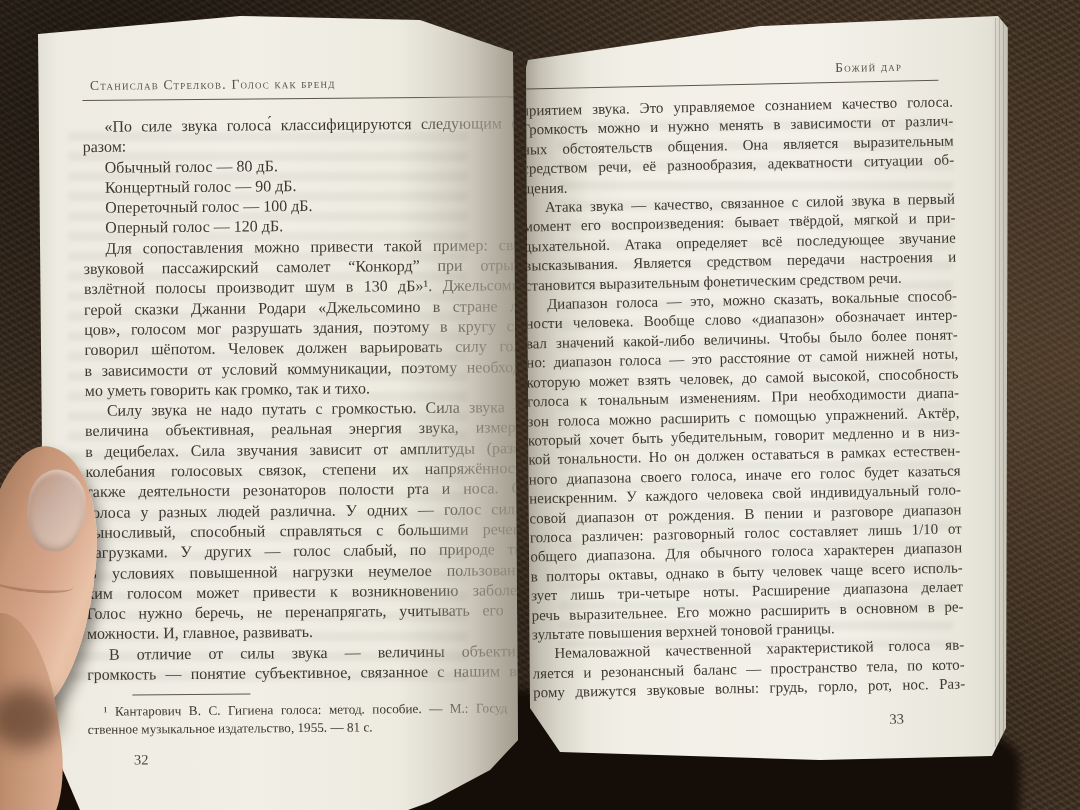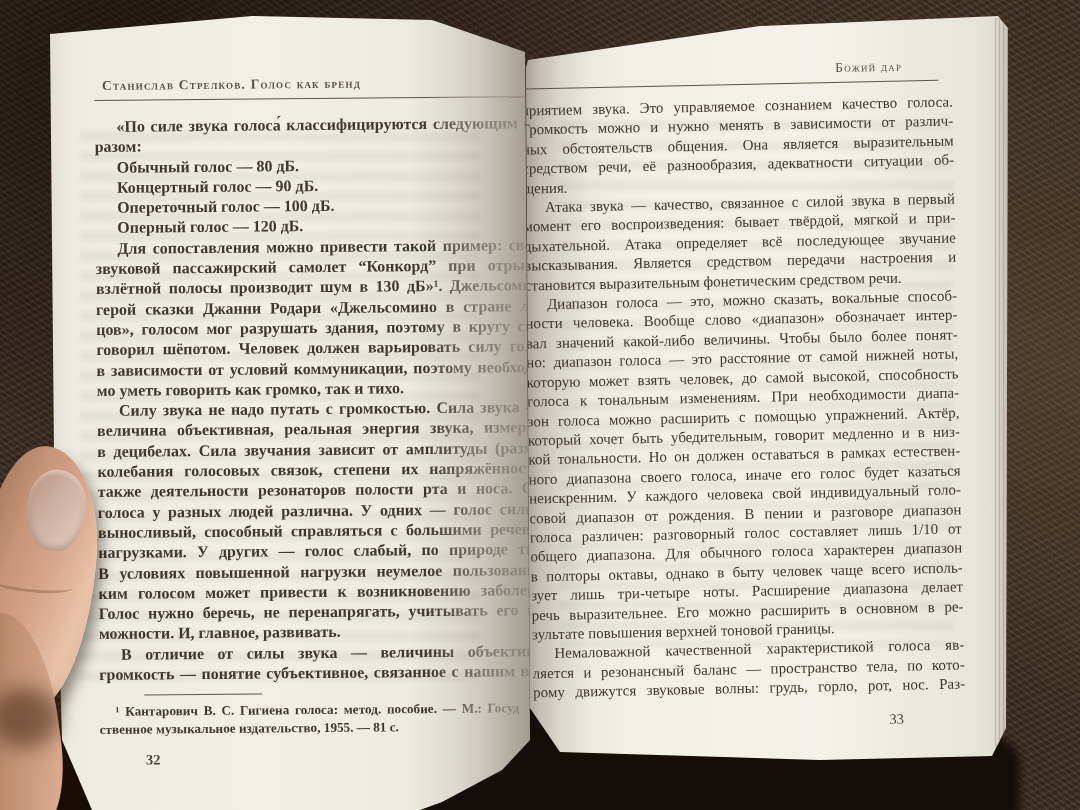--- a/index.html
+++ b/index.html
@@ -20,24 +20,23 @@
     background:var(--shadow,#150d08);
     border-radius:48% 35% 10px 10px / 75% 55% 12px 12px;
     filter:blur(5px);
   }
   #corner-shadow{
     position:absolute;left:-20px;top:720px;width:120px;height:110px;
     background:rgba(24,14,8,0.9);filter:blur(8px);border-radius:40%;
   }
   .page{position:absolute;}
   #left-page{
-    left:40px;top:12px;width:500px;height:798px;z-index:2;
+    left:28px;top:12px;width:500px;height:798px;z-index:2;
     background:linear-gradient(to right,#dcd9cd 0%,#eeece2 6%,var(--page,#f1efe6) 45%,#eceade 84%,#d7d3c6 98%);
     clip-path:polygon(10px 22px,212px 4px,392px 8px,485px 40px,490px 728px,462px 758px,402px 790px,380px 798px,52px 798px,22px 728px,14px 438px);
-    font-weight:bold;
   }
   #right-page{
     left:520px;top:8px;width:492px;height:752px;z-index:3;
     background:linear-gradient(to right,#c9c5b8 0%,#e6e4d8 4%,var(--page,#f1efe6) 22%,#f3f1e9 60%,#e9e7dc 90%,#dedbd0 100%);
     clip-path:polygon(8px 52px,240px 18px,478px 8px,488px 20px,486px 720px,472px 748px,300px 752px,40px 744px,10px 700px,6px 60px);
   }
   
   #left-gutter{
     position:absolute;right:0;top:0;width:130px;height:100%;
     background:linear-gradient(to right,transparent,rgba(74,63,46,0.16) 55%,rgba(60,50,36,0.38) 100%);

